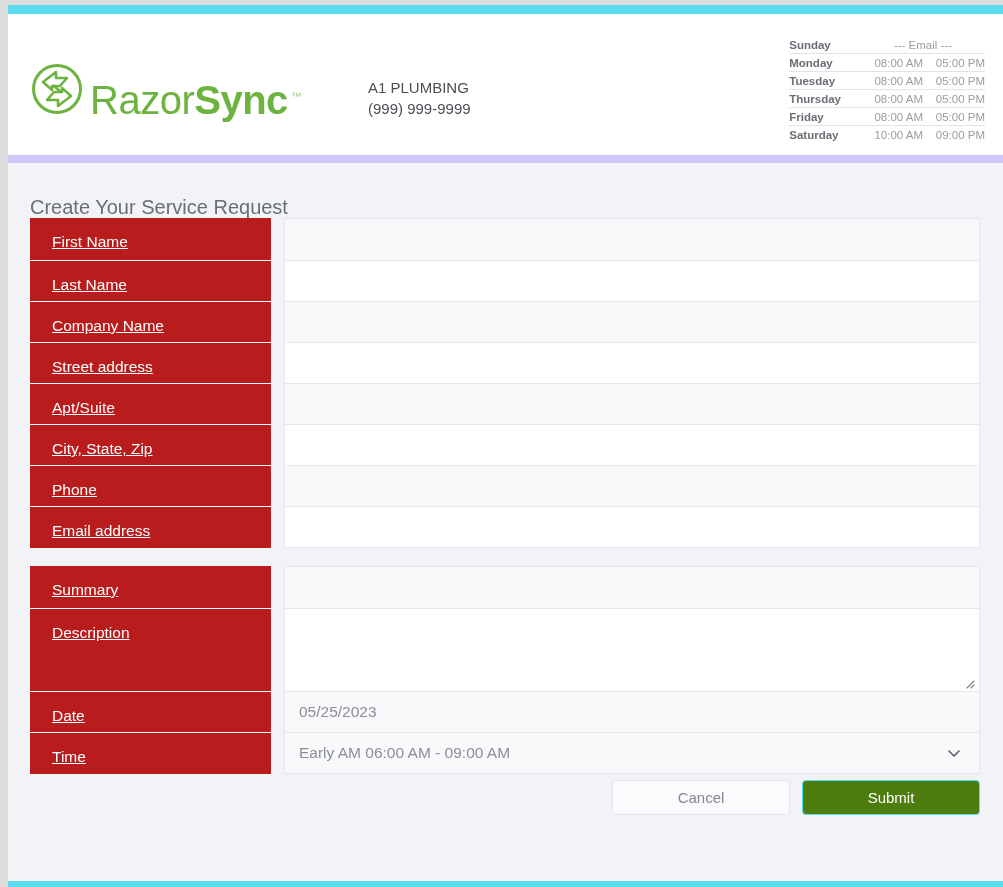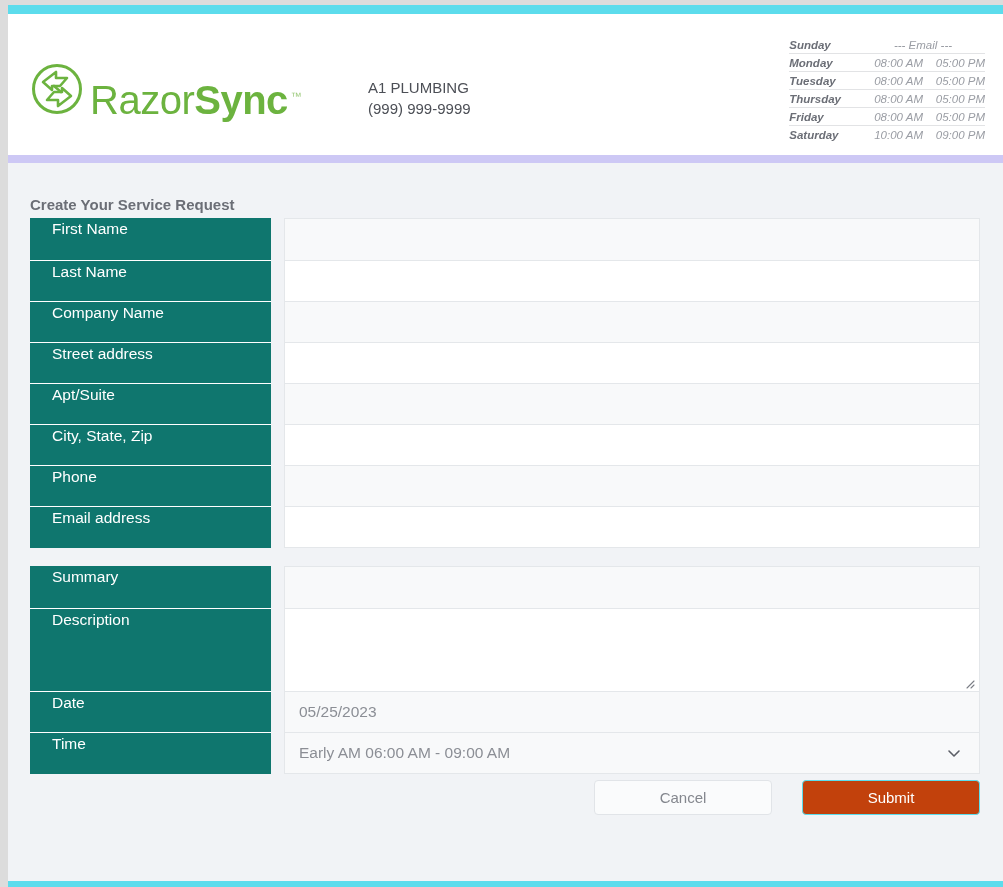--- a/index.html
+++ b/index.html
@@ -72,21 +72,20 @@
     line-height: 21px;
     white-space: nowrap;
   }
 
   
   .hours {
     position: absolute;
     right: 18px; top: 22px;
     border-collapse: collapse;
     font-size: 11.5px;
-    font-style: italic;
   }
   .hours td {
     padding: 2.5px 0;
     border-bottom: 1px solid #e2e3e5;
     white-space: nowrap;
   }
   .hours tr:first-child td { border-top: none; }
   .hours tr:last-child td { border-bottom: none; }
   .hours .day {
     font-weight: bold;
@@ -116,47 +115,47 @@
   .page-body {
     position: absolute;
     left: 8px; top: 163px;
     width: 995px; height: 718px;
     background: #f1f3f6;
   }
 
   .section-title {
     position: absolute;
     left: 22px; top: 33px;
-    font-size: 15px;
+    font-size: 20px;
     color: #6b6e76;
-    font-weight: bold;
   }
 
   
   .form {
     position: absolute;
     left: 22px; top: 55px;
     width: 950px;
   }
   .group { margin-bottom: 18px; }
   .grid-row {
     display: flex;
     align-items: stretch;
   }
   .label-cell {
     width: 241px;
     flex: 0 0 241px;
-    background: #0f766e;
+    background: #b91c1c;
     color: #ffffff;
     font-size: 15.5px;
-    padding: 1px 0 13px 22px;
+    padding: 14px 0 13px 22px;
     border-bottom: 1px solid #ffffff;
     display: flex;
     align-items: flex-start;
     line-height: 1.25;
+    text-decoration: underline;
   }
   .group .grid-row:last-child .label-cell { border-bottom: none; }
   .gap-cell { flex: 0 0 13px; }
 
   .field-cell {
     flex: 1 1 auto;
     background: #f8f9fa;
     border: 1px solid #e4e7ea;
     border-top: none;
     display: flex;
@@ -187,40 +186,40 @@
     bottom: 4px;
     width: 12px; height: 12px;
   }
 
   
   .actions {
     position: absolute;
     right: 23px;
     top: 617px;
     display: flex;
-    gap: 30px;
+    gap: 12px;
   }
   .btn {
     width: 178px;
     height: 35px;
     border-radius: 4px;
     font-size: 15px;
     display: flex;
     align-items: center;
     justify-content: center;
     cursor: pointer;
     user-select: none;
   }
   .btn-cancel {
     background: #fafbfc;
     border: 1px solid #e1e4e8;
     color: #84878e;
   }
   .btn-submit {
-    background: #c2410c;
+    background: #4d7c0f;
     border: 1px solid #5cdcec;
     color: #ffffff;
   }
 </style>
 </head>
 <body>
 
 <div id="app">
 
   <div class="accent-top"></div>

